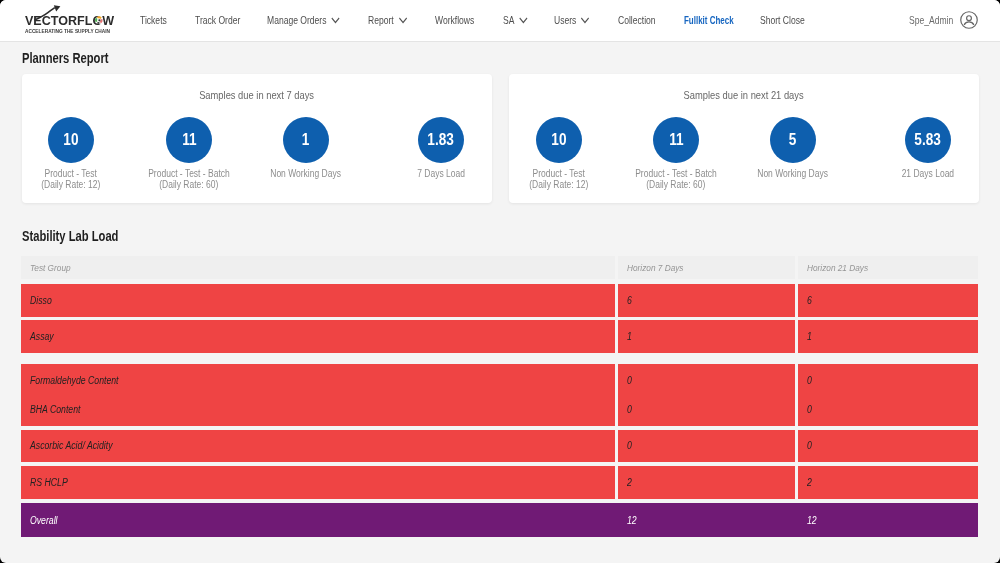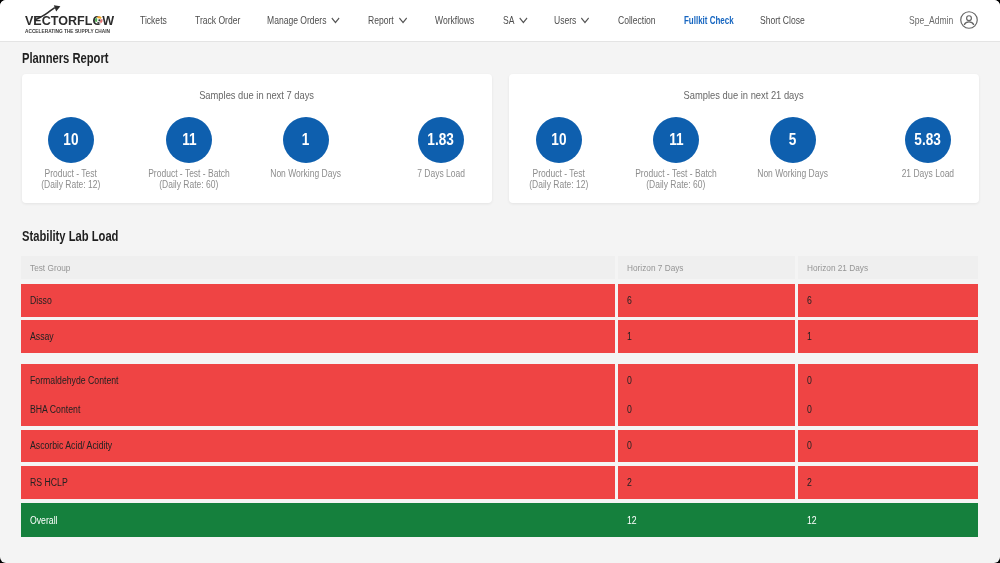--- a/index.html
+++ b/index.html
@@ -10,28 +10,28 @@
   .chev { margin-left:5px; }
   .blue-link { color:#1565c0; font-weight:bold; transform:scaleX(0.76) !important; }
   .tx { display:inline-block; transform:scaleX(0.87); transform-origin:0 50%; white-space:nowrap; }
   .txc { display:inline-block; transform:scaleX(0.85); transform-origin:50% 50%; white-space:nowrap; }
   h1.sec { position:absolute; left:22px; font-size:14px; font-weight:bold; color:#1e1e1e; transform:scaleX(0.8); transform-origin:0 50%; white-space:nowrap; }
   .card { position:absolute; top:74px; width:470px; height:129px; background:#fff; border-radius:4px; box-shadow:0 1px 3px rgba(0,0,0,0.07); }
   .card-title { position:absolute; top:15px; left:0; width:100%; text-align:center; font-size:11px; color:#686868; font-weight:normal; }
   .col { position:absolute; top:43px; width:140px; text-align:center; }
   .circ { width:46px; height:46px; border-radius:50%; background:#0e5fae; color:#fff; font-weight:bold; font-size:16px; display:flex; align-items:center; justify-content:center; margin:0 auto; }
   .lbl { margin-top:5px; font-size:10px; line-height:11px; color:#8d8d8d; }
-  .tbl-row { position:absolute; left:21px; width:957px; display:flex; }
+  .tbl-row { position:absolute; left:21px; width:957px; display:flex;font-style:italic; }
   .cell { background:#ef4444; }
   .c1 { width:594px; margin-right:3px; padding-left:9px; display:flex; align-items:center; }
   .c2 { width:177px; margin-right:3px; padding-left:9px; display:flex; align-items:center; }
   .c3 { width:180px; padding-left:9px; display:flex; align-items:center; }
   .hdr .cell { background:#efefef; color:#959595; font-size:9.5px; }
   .drow { height:32.5px; font-size:10px; color:#222; }
-  .orow { background:#15803d;align-items:center; }
+  .orow { background:#701a75;align-items:center; }
   .orow .cell { background:transparent; color:#fff; font-size:10px; }
 </style>
 </head>
 <body>
 <div class="page">
   <div class="nav">
     <svg style="position:absolute;left:24px;top:2px;" width="100" height="34" viewBox="0 0 100 34">
       <text x="1" y="23" font-family="Liberation Sans, sans-serif" font-size="13.7" font-weight="bold" fill="#2d2d2d" textLength="89" lengthAdjust="spacingAndGlyphs">VECTORFLOW</text>
       <circle cx="75.4" cy="18.3" r="3.7" fill="#fff"></circle>
       <g stroke-width="1.9" fill="none">

